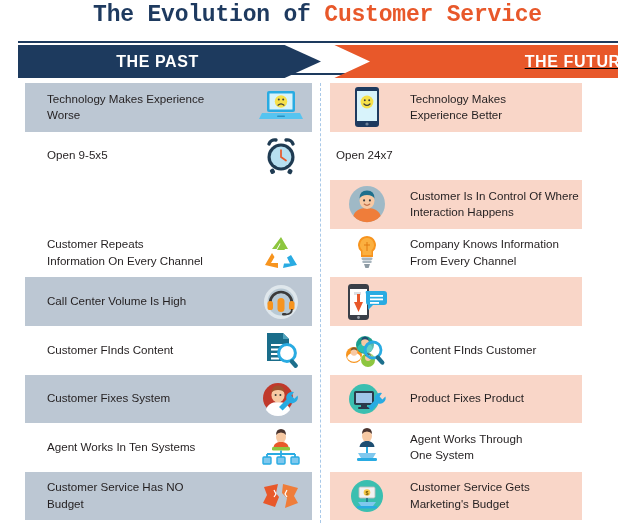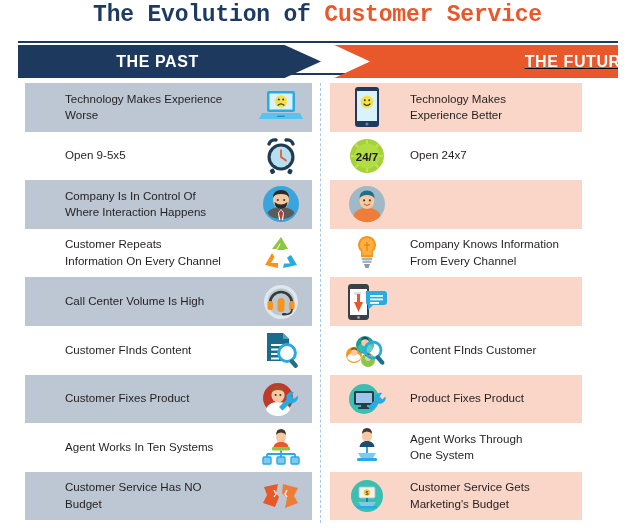--- a/index.html
+++ b/index.html
@@ -61,21 +61,21 @@
   .cell.left  { left:25px;  width:287px; }
   .cell.right { left:330px; width:252px; }
 
   .cell.left.shade  { background:#bcc7d3; }
   .cell.right.shade { background:#f9d6c8; }
 
   .cell .txt {
     font-size:11.6px; color:#231f20; line-height:1.45;
     font-weight:normal; white-space:pre-line;
   }
-  .cell.left .txt  { order:1; flex:1; padding-left:40px; }
+  .cell.left .txt  { order:1; flex:1; padding-left:22px; }
   .cell.left .ico  { order:2; width:62px; display:flex; align-items:center; justify-content:center; }
   .cell.right .ico { order:1; width:74px; display:flex; align-items:center; justify-content:center; }
   .cell.right .txt { order:2; flex:1; padding-left:6px; }
 
   .ico svg { display:block; }
 
   
   .divider {
     position:absolute; top:83px; left:320px; width:0; height:440px;
     border-left:1.6px dashed #a8c8e8;
@@ -149,70 +149,38 @@
       <path d="M30 7 a6 6 0 0 0 -7 -4" stroke="#1f3b52" stroke-width="3.4" fill="none" stroke-linecap="round"></path>
       <circle cx="18" cy="20" r="13.5" fill="#1f3b52"></circle>
       <circle cx="18" cy="20" r="10.4" fill="#b6dff0"></circle>
       <path d="M18 13 V20 L23 23.5" stroke="#e8582a" stroke-width="1.7" fill="none" stroke-linecap="round"></path>
       <rect x="7" y="32" width="4.5" height="5" rx="1.6" transform="rotate(-28 9 34)" fill="#1f3b52"></rect>
       <rect x="25" y="32" width="4.5" height="5" rx="1.6" transform="rotate(28 27 34)" fill="#1f3b52"></rect>
     </svg>
           </span>
         </div>
         <div class="cell right">
-          <span class="ico">
-            <svg width="38" height="38" viewBox="0 0 38 38">
-      <circle cx="19" cy="19" r="17" fill="#a4d338"></circle>
-      <g stroke="#c3e25e" stroke-width="2">
-        <line x1="19" y1="3" x2="19" y2="8"></line>
-                <line x1="19" y1="30" x2="19" y2="35"></line>
-        <line x1="3" y1="19" x2="8" y2="19"></line>
-                <line x1="30" y1="19" x2="35" y2="19"></line>
-        <line x1="7.5" y1="7.5" x2="11" y2="11"></line>
-                <line x1="27" y1="27" x2="30.5" y2="30.5"></line>
-        <line x1="30.5" y1="7.5" x2="27" y2="11"></line>
-                <line x1="11" y1="27" x2="7.5" y2="30.5"></line>
-      </g>
-      <circle cx="19" cy="19" r="12.5" fill="#b2dd45"></circle>
-      <text x="19" y="23.5" font-family="Liberation Sans, sans-serif" font-size="11.5" font-weight="bold" fill="#1c1c1c" text-anchor="middle">24/7</text>
-    </svg>
-          </span>
           <span class="txt">Open 24x7</span>
         </div>
       </div>
       <div class="row">
-        <div class="cell left shade">
-          <span class="txt">Company Is In Control Of
-Where Interaction Happens</span>
-          <span class="ico">
-            <svg width="38" height="38" viewBox="0 0 38 38">
-      <circle cx="19" cy="19" r="18" fill="#3aa5dc"></circle>
-      <path d="M19 34 c-7 0 -12 -3 -13.5 -6 c2 -4 6 -5.5 13.5 -5.5 s11.5 1.5 13.5 5.5 c-1.5 3 -6.5 6 -13.5 6z" fill="#5b5b5b"></path>
-      <path d="M19 24 l3 4 l-1 7 h-4 l-1 -7z" fill="#ffffff"></path>
-      <path d="M19 25 l2.2 3 l-2.2 9 l-2.2 -9z" fill="#c0392b"></path>
-      <ellipse cx="19" cy="15" rx="8" ry="9" fill="#f5c9a0"></ellipse>
-      <path d="M11 13 q0 -8 8 -8 q8 0 8 8 q-1 -4 -8 -4 q-7 0 -8 4z" fill="#2b2b2b"></path>
-      <path d="M12.5 17 q6.5 5 13 0 q-0.5 7 -6.5 7 q-6 0 -6.5 -7z" fill="#2b2b2b"></path>
-      <circle cx="15.8" cy="15" r="1.1" fill="#3a3a3a"></circle>
-              <circle cx="22.2" cy="15" r="1.1" fill="#3a3a3a"></circle>
-    </svg>
-          </span>
-        </div>
         <div class="cell right shade">
           <span class="ico">
             <svg width="38" height="38" viewBox="0 0 38 38">
       <circle cx="19" cy="19" r="18" fill="#9fb9c6"></circle>
       <path d="M19 23 c8 0 12.5 3.5 13.6 8 A18 18 0 0 1 5.4 31 C6.5 26.5 11 23 19 23z" fill="#ef7d3a"></path>
       <ellipse cx="19" cy="15.5" rx="7.5" ry="8.5" fill="#f7c9a3"></ellipse>
       <path d="M11.5 13.5 q0 -8 7.5 -8 q7.5 0 7.5 8 q-2 -3.5 -7.5 -3.5 q-5.5 0 -7.5 3.5z" fill="#1d6f8c"></path>
       <circle cx="16.1" cy="15.4" r="1.05" fill="#3a3a3a"></circle>
               <circle cx="21.9" cy="15.4" r="1.05" fill="#3a3a3a"></circle>
       <path d="M16.2 19 q2.8 2.6 5.6 0" stroke="#c2714a" stroke-width="1.1" fill="none" stroke-linecap="round"></path>
     </svg>
           </span>
+          <span class="txt">Customer  Is In Control Of Where
+Interaction Happens</span>
         </div>
       </div>
       <div class="row">
         <div class="cell left">
           <span class="txt">Customer Repeats
 Information On Every Channel</span>
           <span class="ico">
             <svg width="40" height="36" viewBox="0 0 40 36">
       <path d="M20 2 L27 14 L22.5 14 L19 8 L15.5 14 L11 14 z" fill="#8dc63f"></path>
       <path d="M4 30 L11 18 L13.5 22 L10 28 L17 28 L17 33 z" fill="#f7941e"></path>
@@ -305,21 +273,21 @@
       <circle cx="29" cy="19" r="8" fill="none" stroke="#29abe2" stroke-width="2.8"></circle>
       <circle cx="29" cy="19" r="6.4" fill="#ffffff" opacity="0.28"></circle>
       <rect x="33" y="24" width="4.2" height="11" rx="2.1" transform="rotate(-42 35 28)" fill="#1d6f8c"></rect>
     </svg>
           </span>
           <span class="txt">Content FInds Customer</span>
         </div>
       </div>
       <div class="row">
         <div class="cell left shade">
-          <span class="txt">Customer Fixes Product</span>
+          <span class="txt">Customer Fixes System</span>
           <span class="ico">
             <svg width="42" height="38" viewBox="0 0 42 38">
       <circle cx="18" cy="18" r="15" fill="#c0392b"></circle>
       <path d="M18 22 c7 0 11 3.5 12 8 A15 15 0 0 1 6 30 c1 -4.5 5 -8 12 -8z" fill="#ffffff"></path>
       <ellipse cx="18" cy="15" rx="6.6" ry="7.6" fill="#f7c9a3"></ellipse>
       <path d="M11.4 13 q0 -7.5 6.6 -7.5 q6.6 0 6.6 7.5 q-1.5 -3 -6.6 -3 q-5 0 -6.6 3z" fill="#a0522d"></path>
       <circle cx="15.6" cy="15" r="1" fill="#3a3a3a"></circle>
               <circle cx="20.4" cy="15" r="1" fill="#3a3a3a"></circle>
       <path d="M34 12 a6 6 0 0 0 -7.5 7.5 L19 27 l3.6 3.6 l7.5 -7.5 A6 6 0 0 0 37.6 15.6 l-3.2 3.2 l-3 -3 z" fill="#29abe2"></path>
     </svg>

